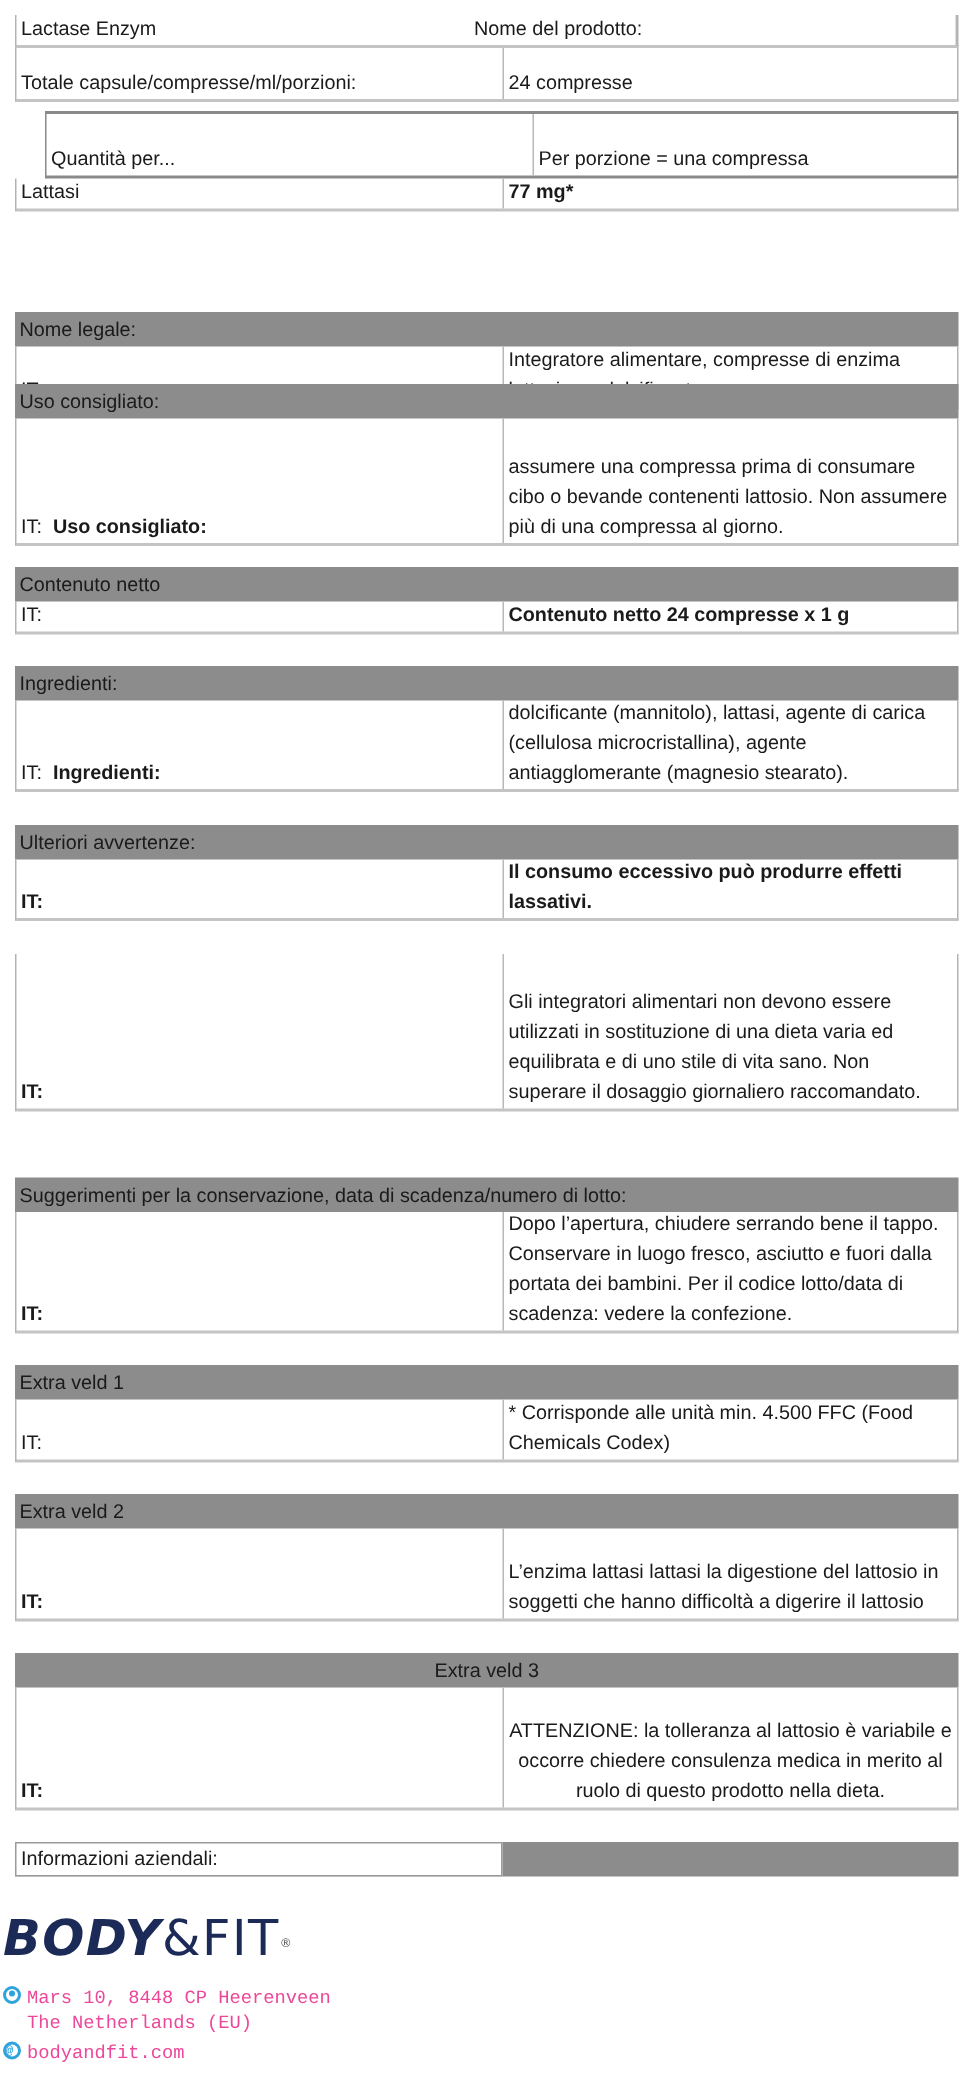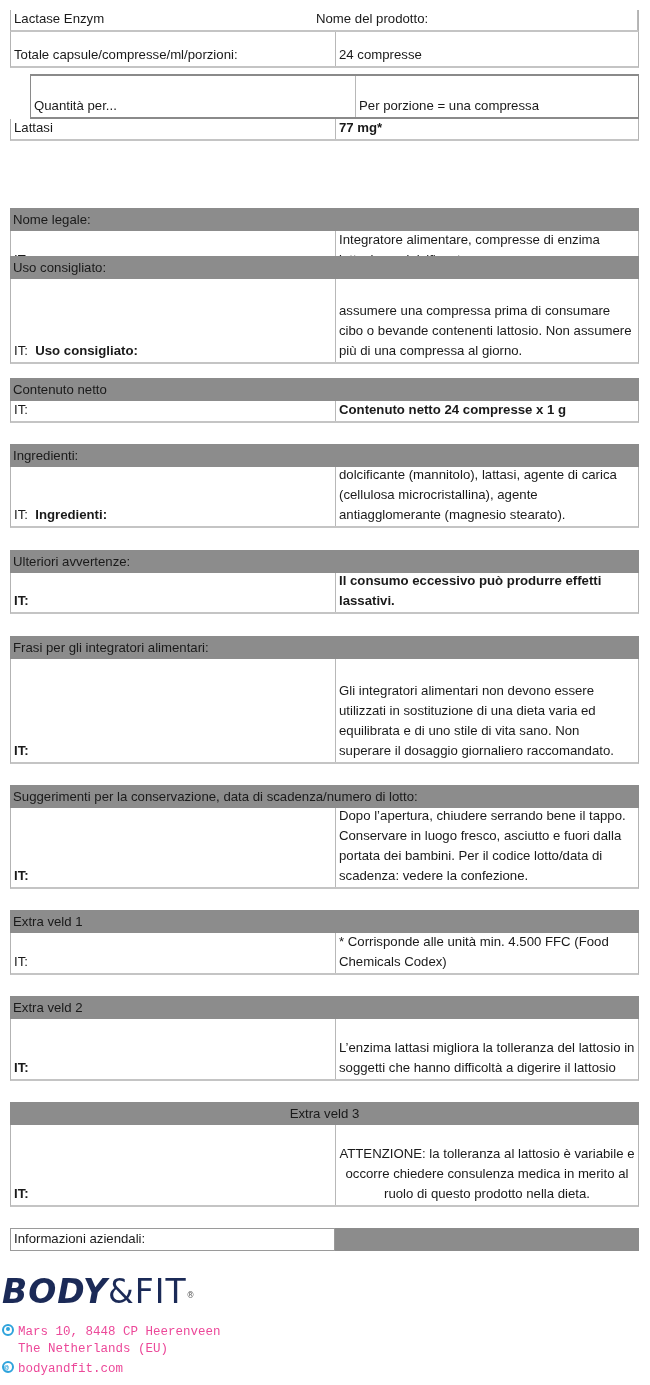--- a/index.html
+++ b/index.html
@@ -118,21 +118,20 @@
     <div class="cell c1 bold">
         <span>IT:</span>
       </div>
     <div class="cell c2 bold">
         <span>Il consumo eccessivo può produrre effetti lassativi.</span>
       </div>
   </div>
 </div>
 
 <div class="tbl" style="top:636px;">
-  <div class="hdr">Frasi per gli integratori alimentari:</div>
   <div class="row" style="height:105px;">
     <div class="cell c1 bold">
         <span>IT:</span>
       </div>
     <div class="cell c2">
         <span>Gli integratori alimentari non devono essere utilizzati in sostituzione di una dieta varia ed equilibrata e di uno stile di vita sano. Non superare il dosaggio giornaliero raccomandato.</span>
       </div>
   </div>
 </div>
 
@@ -160,21 +159,21 @@
   </div>
 </div>
 
 <div class="tbl" style="top:996px;">
   <div class="hdr">Extra veld 2</div>
   <div class="row" style="height:62px;">
     <div class="cell c1 bold">
         <span>IT:</span>
       </div>
     <div class="cell c2">
-        <span>L’enzima lattasi migliora la tolleranza del lattosio in soggetti che hanno difficoltà a digerire il lattosio</span>
+        <span>L’enzima lattasi lattasi la digestione del lattosio in soggetti che hanno difficoltà a digerire il lattosio</span>
       </div>
   </div>
 </div>
 
 <div class="tbl" style="top:1102px;text-align:center;">
   <div class="hdr">Extra veld 3</div>
   <div class="row" style="height:82px;">
     <div class="cell c1 bold">
         <span>IT:</span>
       </div>

